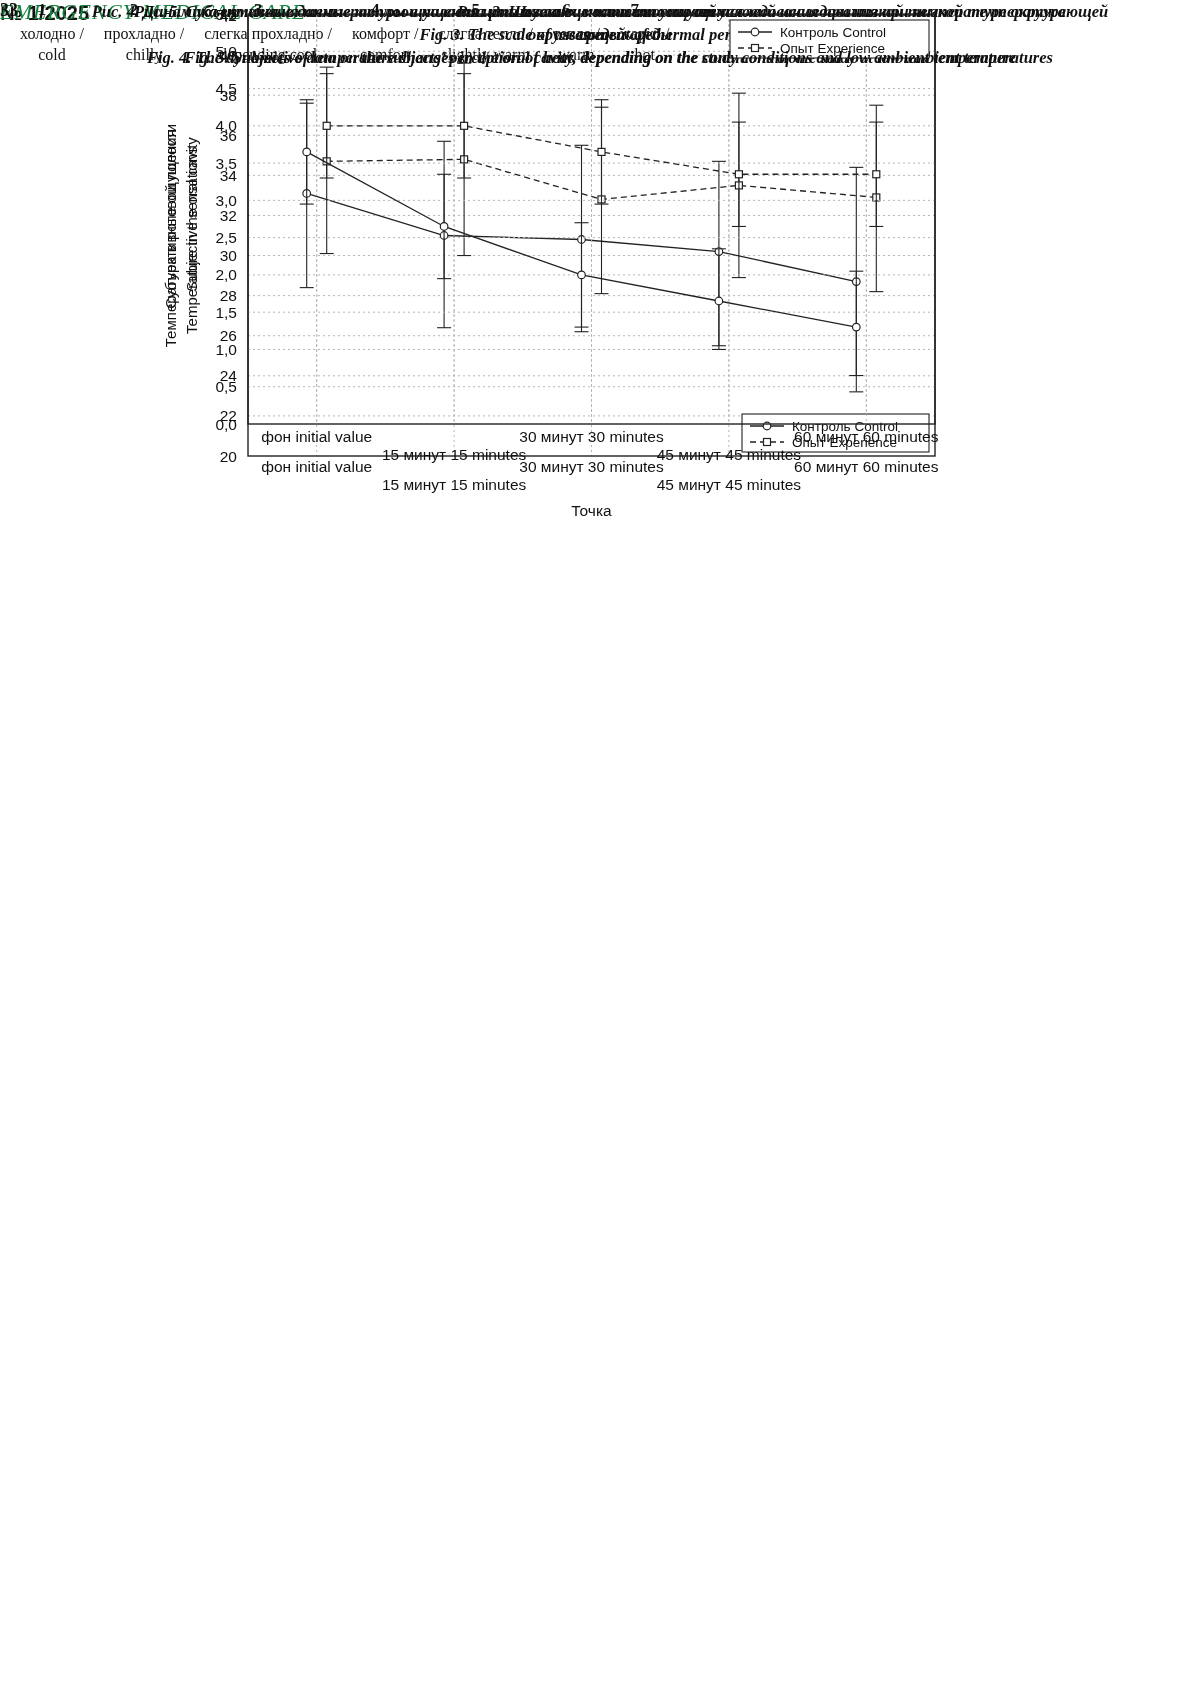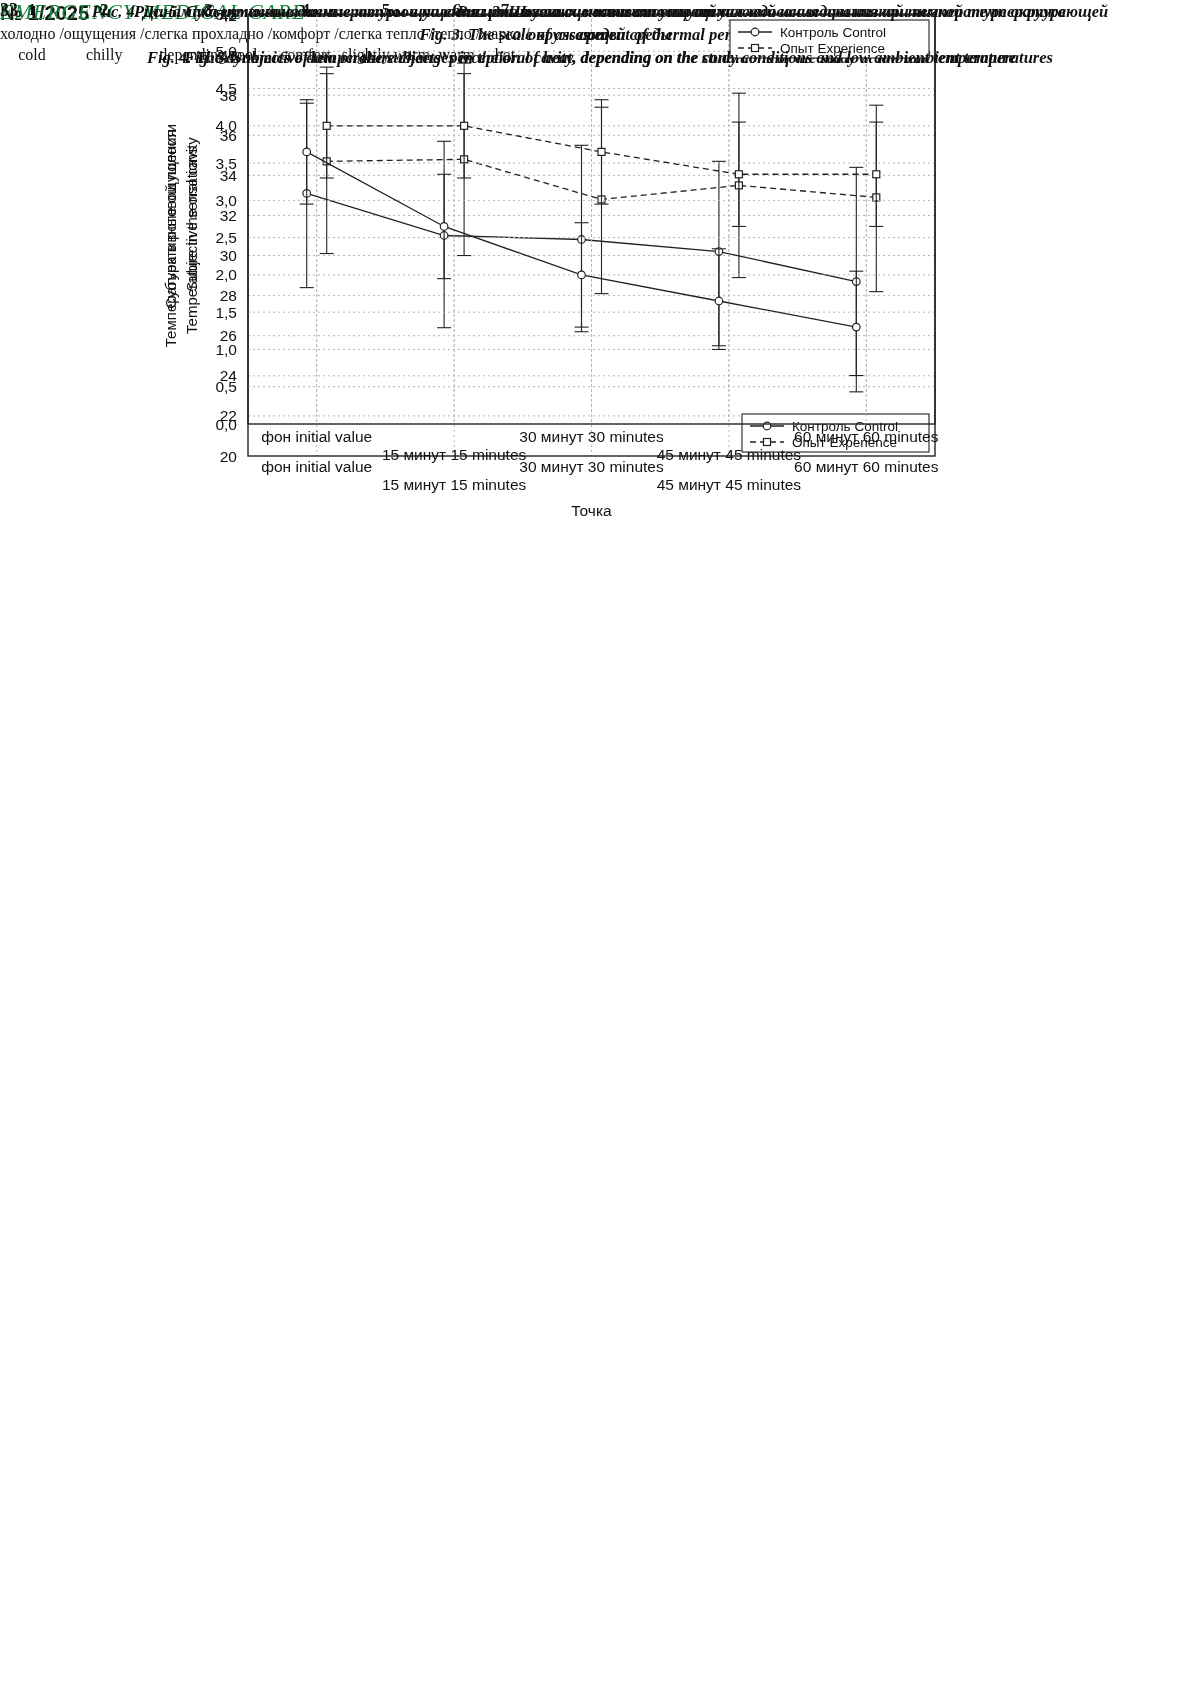--- a/index.html
+++ b/index.html
@@ -19,21 +19,21 @@
   .journal {
     position:absolute; right:188; top:58; font-style:italic; font-size:21.5px;
     letter-spacing:1px; color:#15803d; font-family:"Liberation Serif", serif;
   }
   .scale {
     position:absolute; top:118; left:105; width:990;
     display:flex; justify-content:space-between;
   }
   .scale-col { text-align:center; white-space:nowrap; }
   .scale-col .num { font-weight:bold; font-size:17px; margin-bottom:3px; }
-  .scale-col .ru, .scale-col .en { font-size:16px; line-height:21px; }
+  .scale-col .ru, .scale-col .en { font-size:16px; line-height:21px;padding-left:20px; }
   .caption { position:absolute; left:0; width:100%; text-align:center; }
   .caption p {
     font-weight:bold; font-style:italic; font-size:16.5px; line-height:23px;
     max-width:1030px; margin:0 auto;
   }
   .fig3 { top:202; }
   .fig4 { top:800; }
   .fig5 { top:1390;text-align:center; }
   .chart { position:absolute; left:0; display:block; }
   .chart1 { top:262; width:1200px; height:530px; }
@@ -63,21 +63,21 @@
   <div class="teal-bar teal-right"></div>
 
   <div class="scale">
     <div class="scale-col">
       <div class="num">1</div>
       <div class="ru">холодно /</div>
       <div class="en">cold</div>
     </div>
     <div class="scale-col">
       <div class="num">2</div>
-      <div class="ru">ощущения /</div>
+      <div class="ru">прохладно /</div>
       <div class="en">chilly</div>
     </div>
     <div class="scale-col">
       <div class="num">3</div>
       <div class="ru">слегка прохладно /</div>
       <div class="en">depending cool</div>
     </div>
     <div class="scale-col">
       <div class="num">4</div>
       <div class="ru">комфорт /</div>

